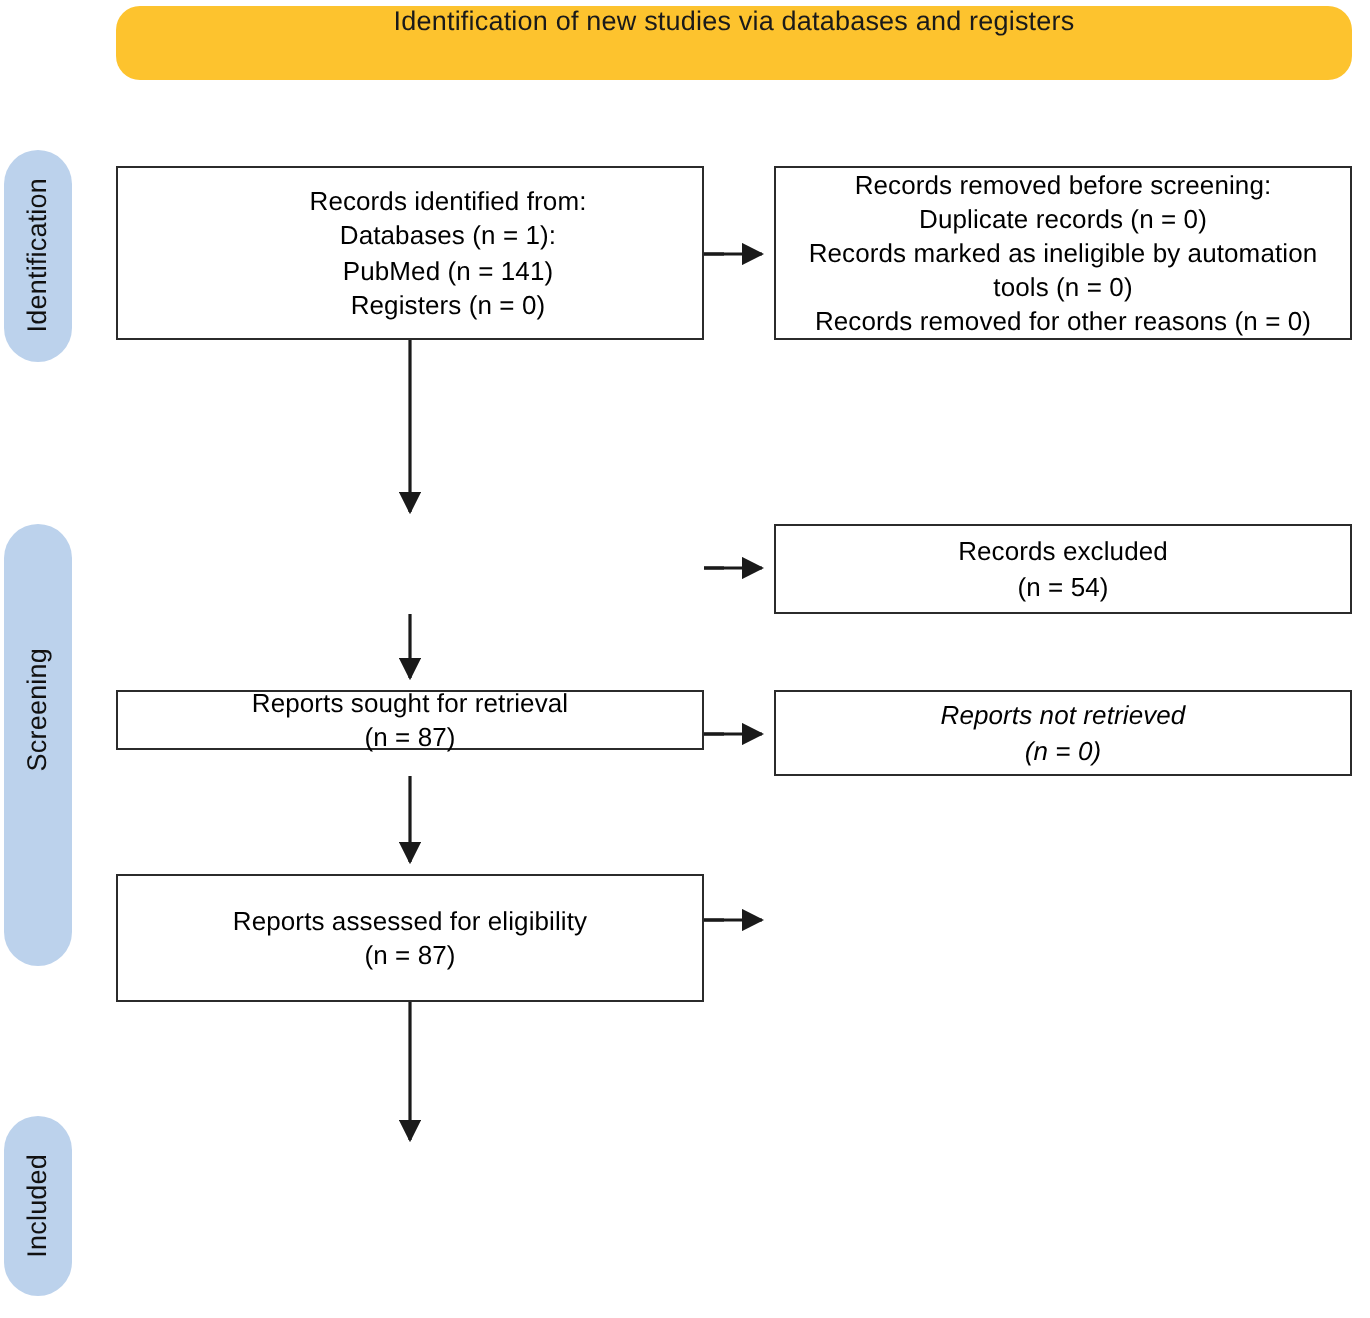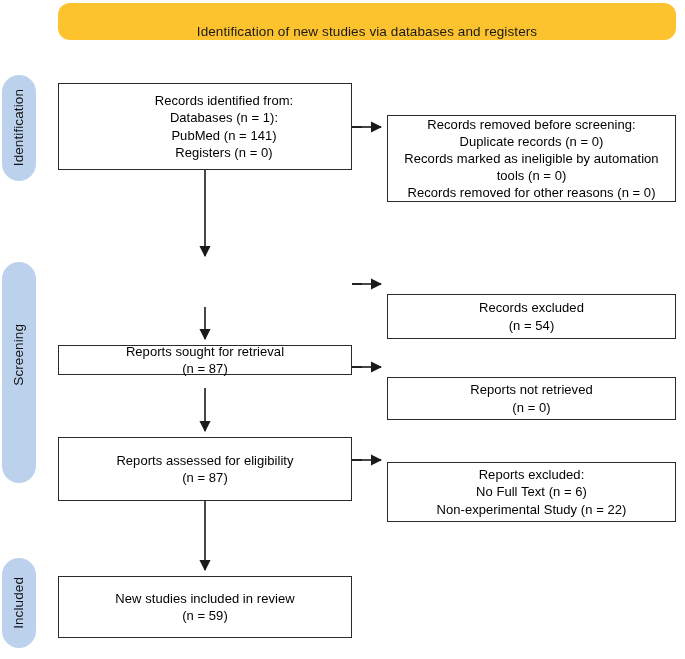--- a/index.html
+++ b/index.html
@@ -29,21 +29,21 @@
   
   .banner {
     position: absolute;
     left: 58px;
     top: 3px;
     width: 618px;
     height: 37px;
     background: #FDC32E;
     border-radius: 12px;
     display: flex;
-    align-items: flex-end;
+    align-items: flex-start;
     justify-content: center;
     box-sizing: border-box;
   }
   .banner-text {
     font-size: 13.5px;
     line-height: 1.2;
     color: #1a1a1a;
     text-align: center;
     letter-spacing: 0.1px;
   }
@@ -87,28 +87,28 @@
   .node-text {
     font-size: 13px;
     line-height: 1.32;
     text-align: center;
     color: #000000;
     white-space: pre-line;
     letter-spacing: 0.05px;
   }
 
   .col-left  { left: 58px;  width: 294px; }
-  .col-right { left: 387px; width: 289px; margin-top: 32px; }
+  .col-right { left: 387px; width: 289px; }
 
   .row-identified { top: 83px;  height: 87px; padding-left: 44px; }
   .row-removed    { top: 83px;  height: 87px; }
   .row-screened   { top: 262px; height: 45px; }
   .row-excluded   { top: 262px; height: 45px; }
   .row-sought     { top: 345px; height: 30px; }
-  .row-notretr    { top: 345px; height: 43px; }
+  .row-notretr    { top: 345px; height: 43px; font-style: italic; }
   .row-assessed   { top: 437px; height: 64px; }
   .row-repexcl    { top: 430px; height: 60px; }
   .row-included   { top: 576px; height: 62px; }
 
   
   #connectors {
     position: absolute;
     left: 0;
     top: 0;
     width: 685px;
@@ -197,24 +197,15 @@
   <div class="node col-right row-notretr">
     <span class="node-text">Reports not retrieved
 (n = 0)</span>
   </div>
 
   <div class="node col-left row-assessed">
     <span class="node-text">Reports assessed for eligibility
 (n = 87)</span>
   </div>
 
-  <div class="node col-right row-repexcl">
-    <span class="node-text">Reports excluded:
-No Full Text (n = 6)
-Non-experimental Study (n = 22)</span>
-  </div>
-
-  <div class="node col-left row-included">
-    <span class="node-text">New studies included in review
-(n = 59)</span>
-  </div>
+
 
 </div>
 
 </body></html>

